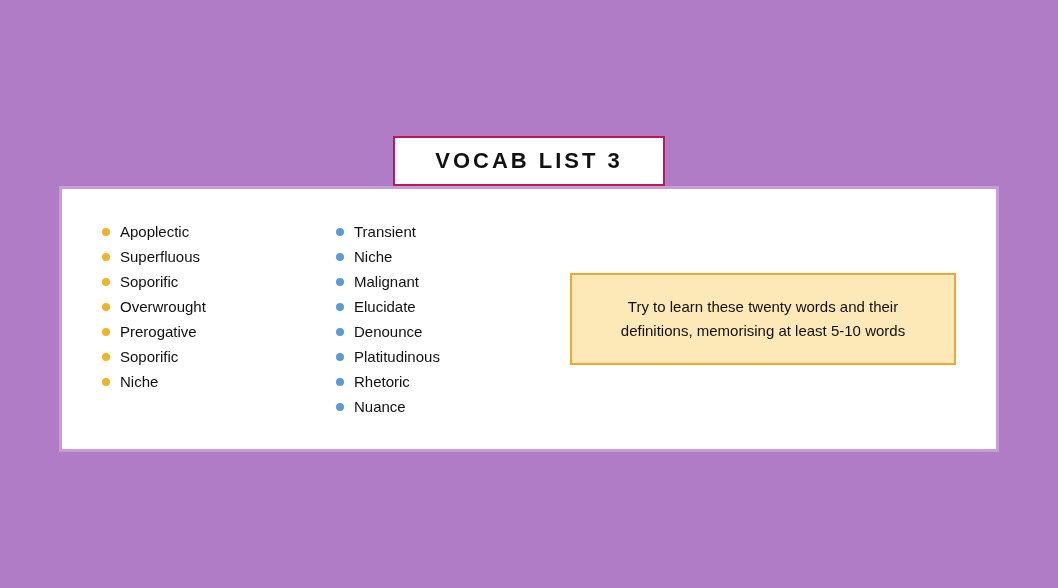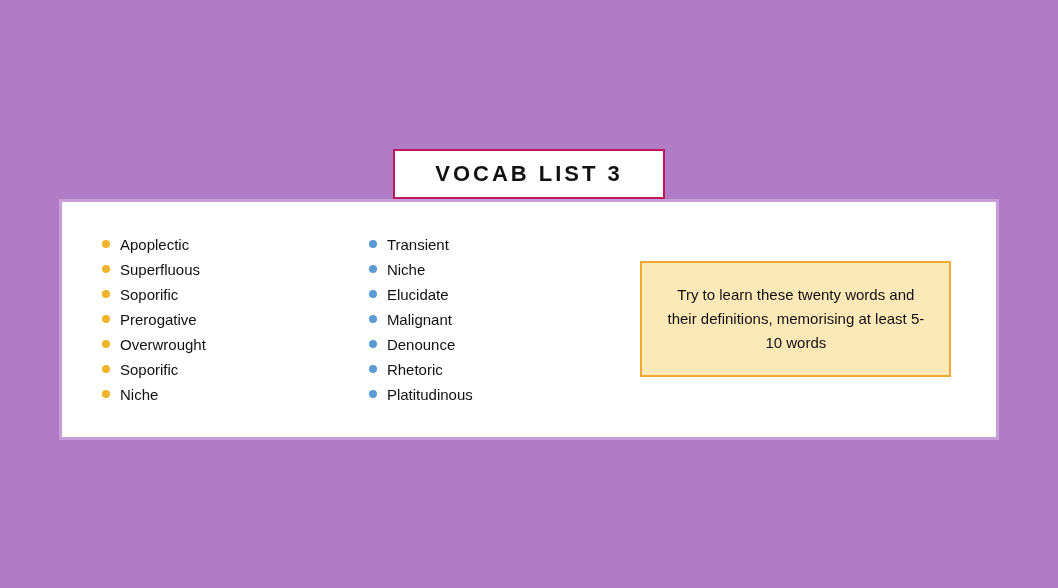--- a/index.html
+++ b/index.html
@@ -74,21 +74,21 @@
     }
 
     .bullet-blue {
       background-color: #5b9bd5;
     }
 
     .note-box {
       background-color: #fde8b8;
       border: 2px solid #f0a830;
       padding: 20px 25px;
-      width: 311px;
+      width: 386px;
       flex-shrink: 0;
       display: flex;
       align-items: center;
       justify-content: flex-end;
       text-align: center;
       font-size: 15px;
       line-height: 1.6;
       color: #111;
       align-self: center;
     }
@@ -118,25 +118,25 @@
         <div class="word-item">
           <span class="bullet bullet-yellow"></span>
           <span>Superfluous</span>
         </div>
         <div class="word-item">
           <span class="bullet bullet-yellow"></span>
           <span>Soporific</span>
         </div>
         <div class="word-item">
           <span class="bullet bullet-yellow"></span>
-          <span>Prerogative</span>
+          <span>Overwrought</span>
         </div>
         <div class="word-item">
           <span class="bullet bullet-yellow"></span>
-          <span>Overwrought</span>
+          <span>Prerogative</span>
         </div>
         <div class="word-item">
           <span class="bullet bullet-yellow"></span>
           <span>Soporific</span>
         </div>
         <div class="word-item">
           <span class="bullet bullet-yellow"></span>
           <span>Niche</span>
         </div>
       </div>
@@ -144,37 +144,41 @@
         <div class="word-item">
           <span class="bullet bullet-blue"></span>
           <span>Transient</span>
         </div>
         <div class="word-item">
           <span class="bullet bullet-blue"></span>
           <span>Niche</span>
         </div>
         <div class="word-item">
           <span class="bullet bullet-blue"></span>
-          <span>Elucidate</span>
+          <span>Malignant</span>
         </div>
         <div class="word-item">
           <span class="bullet bullet-blue"></span>
-          <span>Malignant</span>
+          <span>Elucidate</span>
         </div>
         <div class="word-item">
           <span class="bullet bullet-blue"></span>
           <span>Denounce</span>
         </div>
         <div class="word-item">
           <span class="bullet bullet-blue"></span>
+          <span>Platitudinous</span>
+        </div>
+        <div class="word-item">
+          <span class="bullet bullet-blue"></span>
           <span>Rhetoric</span>
         </div>
         <div class="word-item">
           <span class="bullet bullet-blue"></span>
-          <span>Platitudinous</span>
+          <span>Nuance</span>
         </div>
       </div>
 
     <div class="right-area">
       <div class="note-box">
         <span>Try to learn these twenty words and their definitions, memorising at least 5-10 words</span>
       </div>
     </div>
 
   </div>

